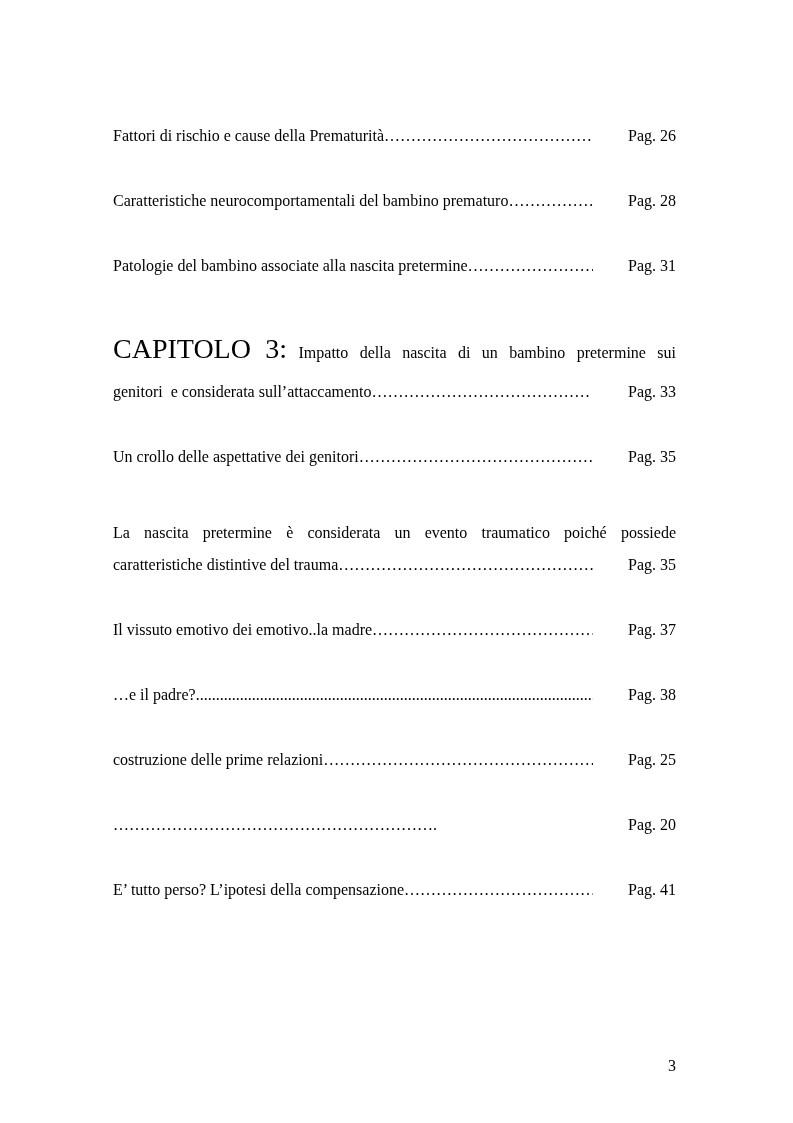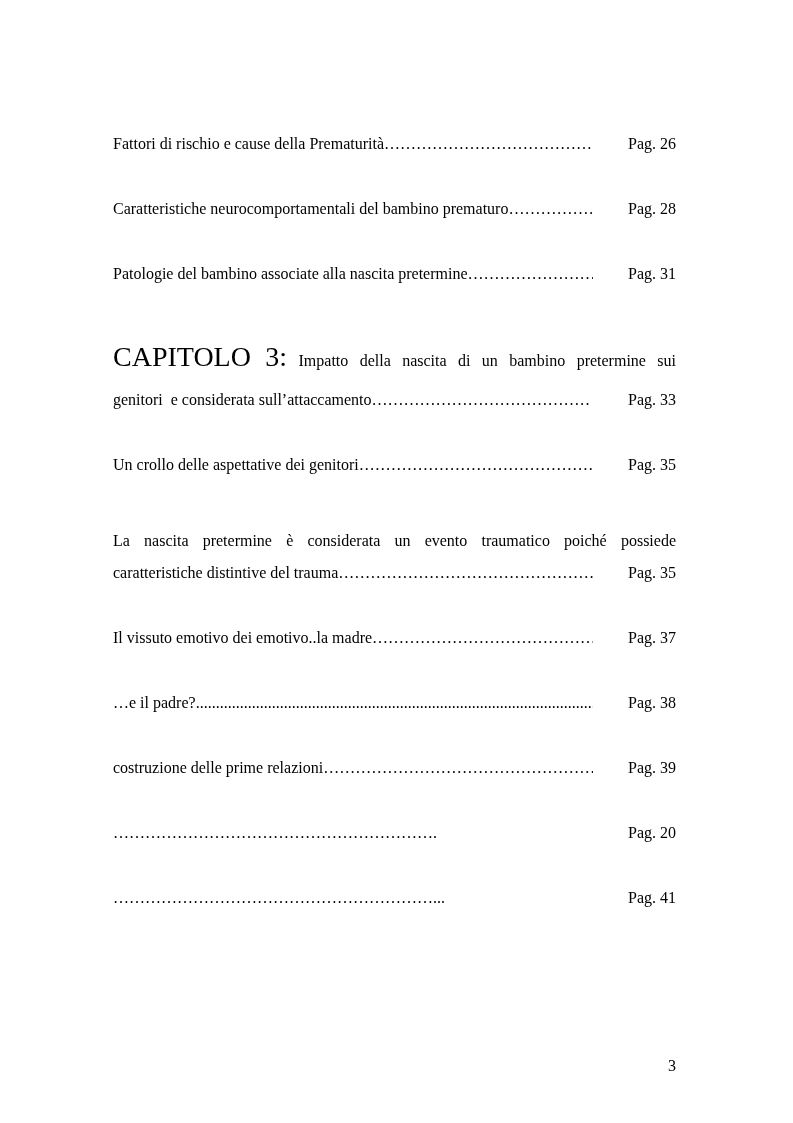--- a/index.html
+++ b/index.html
@@ -17,21 +17,21 @@
   .page {
     position: relative;
     width: 793px;
     height: 1123px;
     background: #ffffff;
     overflow: hidden;
   }
   .content {
     position: absolute;
     left: 113px;
-    top: 128px;
+    top: 120px;
     width: 563px;
   }
   .entry {
     margin-bottom: 33px;
   }
   .line {
     line-height: 32px;
   }
   .line-big {
     line-height: 46px;
@@ -146,33 +146,34 @@
         <span class="text">…e il padre?</span>
           <span class="dots">.....................................................................................................................................</span>
           <span class="page-ref">Pag. 38</span>
       </div>
     </div>
 
     <div class="entry">
       <div class="line leader-line">
         <span class="text">costruzione delle prime relazioni</span>
           <span class="dots">……………………………………………………</span>
-          <span class="page-ref">Pag. 39</span>
+          <span class="page-ref">Pag. 25</span>
       </div>
     </div>
 
     <div class="entry">
       <div class="line leader-line">
           <span class="dots">…………………………………………………….</span>
           <span class="page-ref">Pag. 20</span>
       </div>
     </div>
 
     <div class="entry">
       <div class="line leader-line">
+        <span class="text">E’ tutto perso? L’ipotesi della compensazione</span>
           <span class="dots">……………………………………………………...</span>
           <span class="page-ref">Pag. 41</span>
       </div>
     </div>
 
   </div>
 
   <div class="page-number">3</div>
 </div>
 

